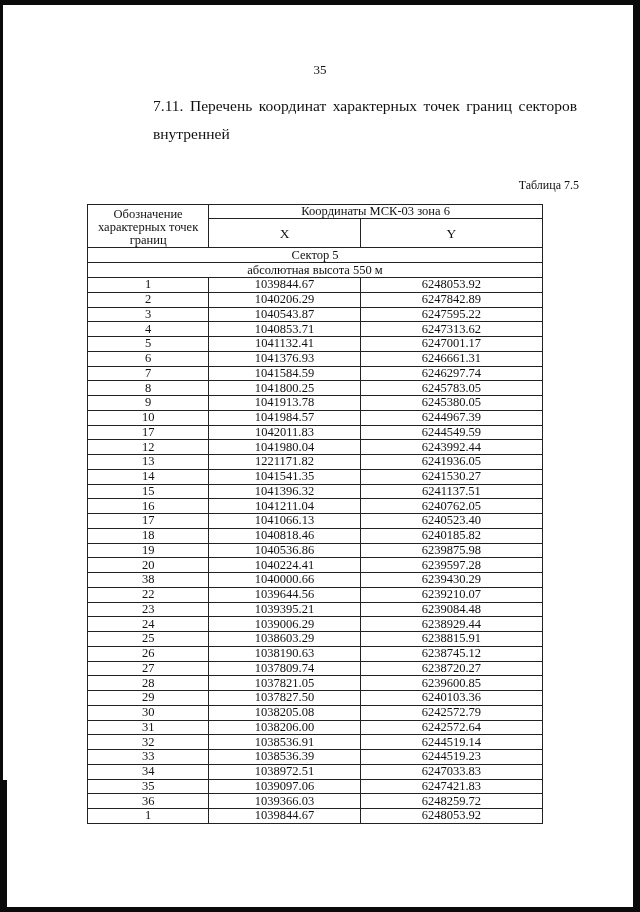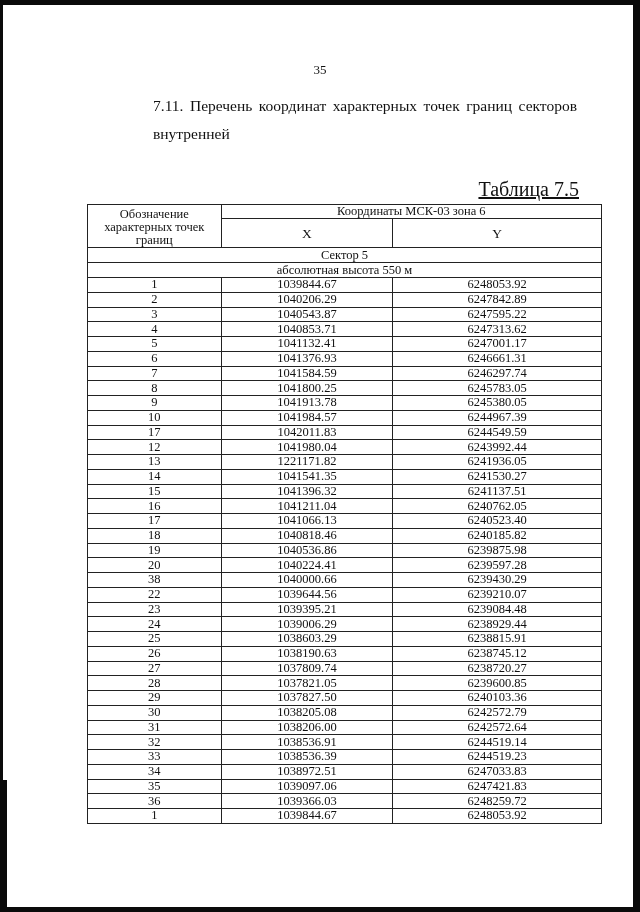--- a/index.html
+++ b/index.html
@@ -9,23 +9,23 @@
   .frame-left { position:absolute; left:0; top:0; width:3px; height:912px; background:#0a0a0a; }
   .frame-left-bottom { position:absolute; left:0; top:780px; width:7px; height:132px; background:#0a0a0a; }
   .frame-right { position:absolute; left:633px; top:0; width:7px; height:912px; background:#0a0a0a; }
   .frame-bottom { position:absolute; left:0; top:907px; width:640px; height:5px; background:#0a0a0a; }
 
   .page-number { position:absolute; left:0; width:640px; top:62px; text-align:center; font-size:13px; }
   .para { position:absolute; left:87px; width:490px; font-size:15.5px; line-height:28px; }
   .para-line { display:block; white-space:nowrap;margin-left:20px; }
   .para-line.justify { text-align:justify; text-align-last:justify; white-space:normal; }
   .para-line.first { padding-left:46px; }
-  .table-caption { position:absolute; right:61px; top:178px; font-size:20px;text-decoration:underline; }
-
-  table.coords { position:absolute; left:87px; top:204px; width:515px; border-collapse:collapse; font-size:12.5px; }
+  .table-caption { position:absolute; right:61px; top:178px; font-size:12px; }
+
+  table.coords { position:absolute; left:87px; top:204px; width:456px; border-collapse:collapse; font-size:12.5px; }
   table.coords td, table.coords th { border:1px solid #222; padding:0; text-align:center; font-weight:normal; line-height:13px; }
   table.coords col.c1 { width:130px; }
   table.coords col.c2 { width:167px; }
   table.coords col.c3 { width:203px; }
   .h-first { height:13px; }
   .h-xy { height:29px; font-size:13.5px; }
   .span-row td { height:14px; }
   .data-row td { height:13.76px; }
   .hdr-label { line-height:13px; padding-top:2px !important; }
 </style>

